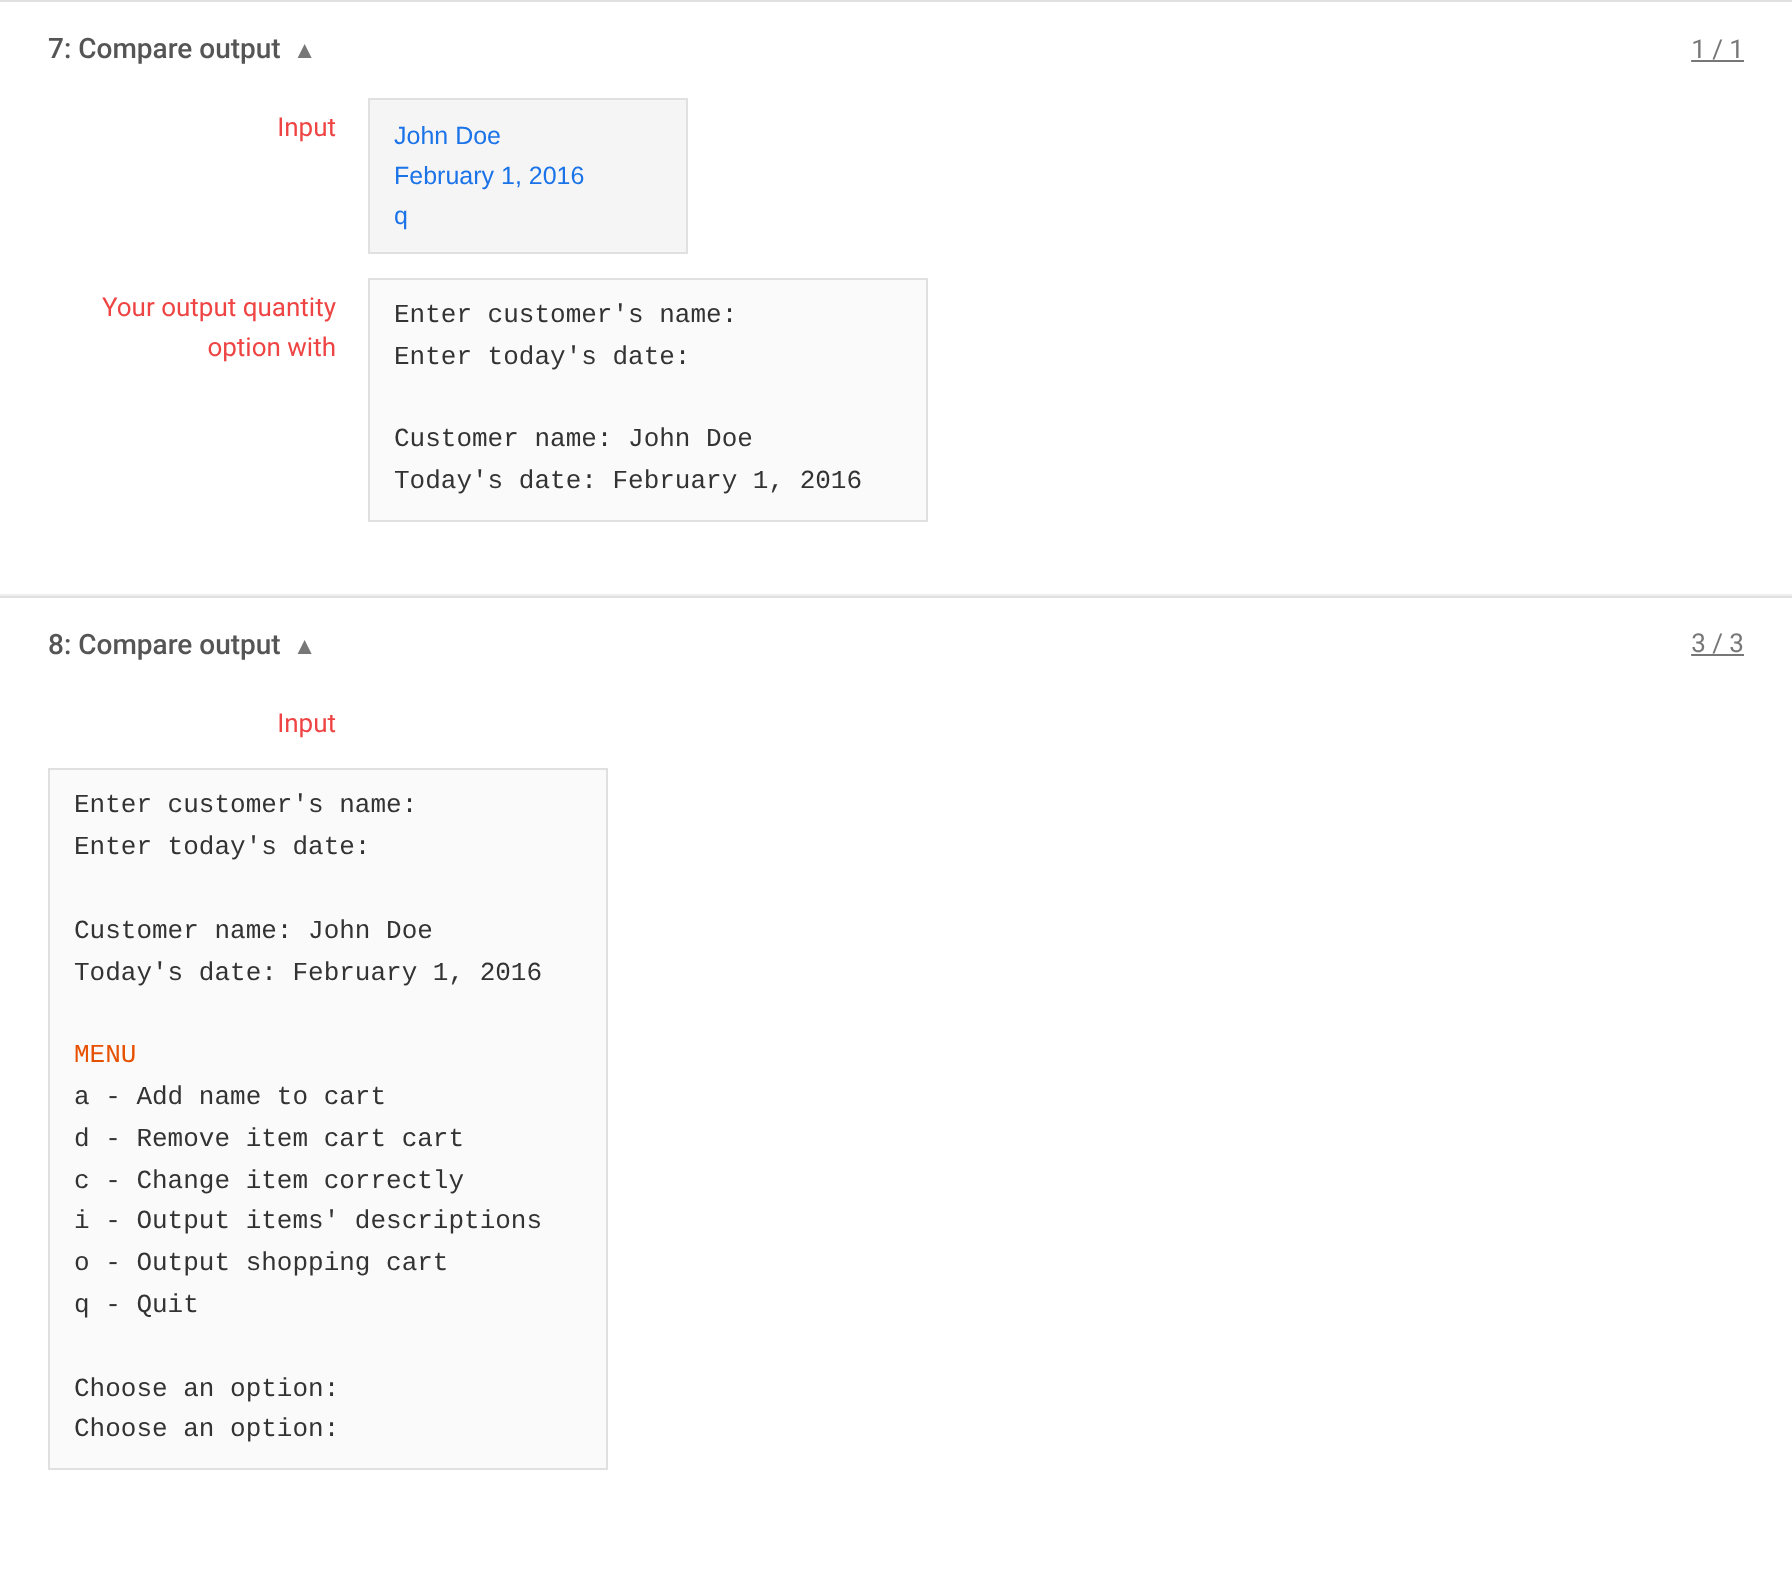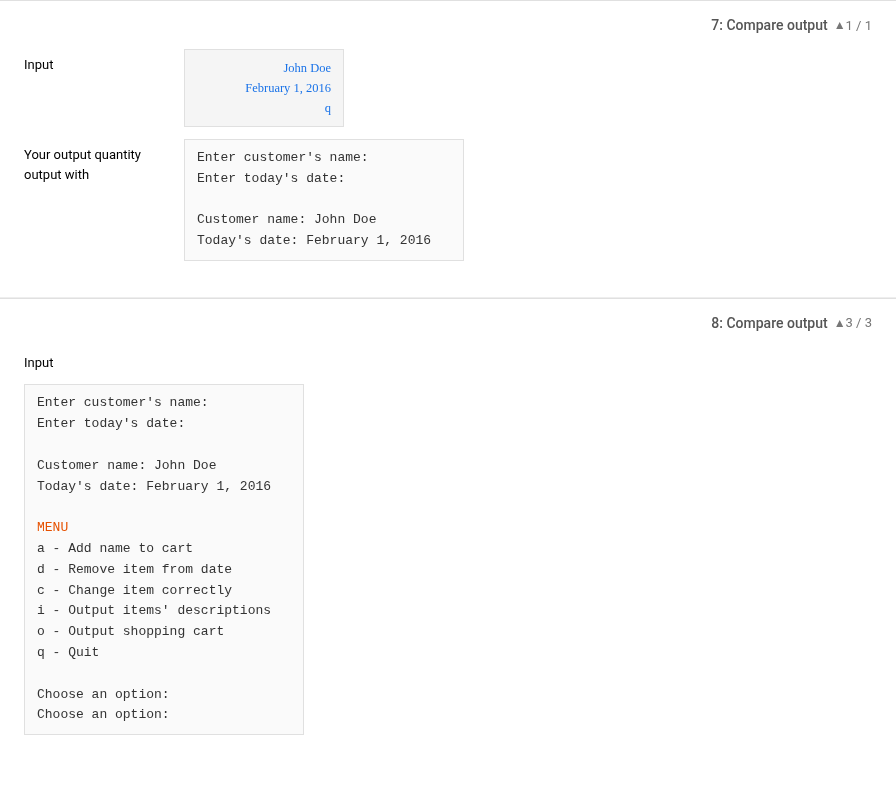--- a/index.html
+++ b/index.html
@@ -21,21 +21,21 @@
       padding: 0;
     }
 
     .section {
       border-top: 1px solid #e0e0e0;
       padding: 16px 24px 24px 24px;
     }
 
     .section-header {
       display: flex;
-      justify-content: flex-end;
+      justify-content: space-between;
       align-items: center;
       margin-bottom: 16px;
     }
 
     .section-title {
       font-size: 14px;
       font-weight: 500;
       color: #555;
       display: flex;
       align-items: center;
@@ -44,50 +44,50 @@
     }
 
     .section-title .chevron {
       font-size: 12px;
       color: #777;
     }
 
     .section-count {
       font-size: 13px;
       color: #777;
+      text-decoration: underline;
     }
 
     .test-row {
       display: flex;
       align-items: flex-start;
       margin-bottom: 12px;
     }
 
     .test-row-label {
       width: 160px;
       min-width: 160px;
-      text-align: left;
+      text-align: right;
       padding-right: 16px;
       padding-top: 6px;
       font-size: 13px;
-      color: #000000;
+      color: #ef4444;
       line-height: 1.5;
     }
 
     .code-box {
-      font-family: Liberation Serif, serif;
+      font-family: Liberation Sans, sans-serif;
       font-size: 12.5px;
       background: #f5f5f5;
       border: 1px solid #e0e0e0;
       padding: 8px 12px;
       min-width: 160px;
       max-width: 500px;
       line-height: 1.6;
       white-space: pre;
-      text-align: right;
     }
 
     .output-box {
       font-family: 'Courier New', Courier, monospace;
       font-size: 13px;
       background: #fafafa;
       border: 1px solid #e0e0e0;
       padding: 8px 12px;
       min-width: 280px;
       max-width: 500px;
@@ -128,21 +128,21 @@
     <div class="test-row">
       <div class="test-row-label">Input</div>
       <div class="code-box"><span class="text-blue">John Doe</span>
 <span class="text-blue">February 1, 2016</span>
 <span class="text-blue">q</span></div>
     </div>
 
     <div class="test-row">
       <div class="test-row-label">
         <span>Your output quantity</span><br>
-        <span>output with</span>
+        <span>option with</span>
       </div>
       <div class="output-box"><span>Enter customer's name:</span>
 <span>Enter today's date:</span>
 
 <span>Customer name: John Doe</span>
 <span>Today's date: February 1, 2016</span></div>
     </div>
   </div>
 
   <hr class="section-divider">
@@ -162,21 +162,21 @@
 
     <div class="test-row">
       <div class="output-box"><span>Enter customer's name:</span>
 <span>Enter today's date:</span>
 
 <span>Customer name: John Doe</span>
 <span>Today's date: February 1, 2016</span>
 
 <span class="menu-label">MENU</span>
 <span>a - Add name to cart</span>
-<span>d - Remove item from date</span>
+<span>d - Remove item cart cart</span>
 <span>c - Change item correctly</span>
 <span>i - Output items' descriptions</span>
 <span>o - Output shopping cart</span>
 <span>q - Quit</span>
 
 <span>Choose an option:</span>
 <span>Choose an option:</span>
 </div>
     </div>
   </div>

